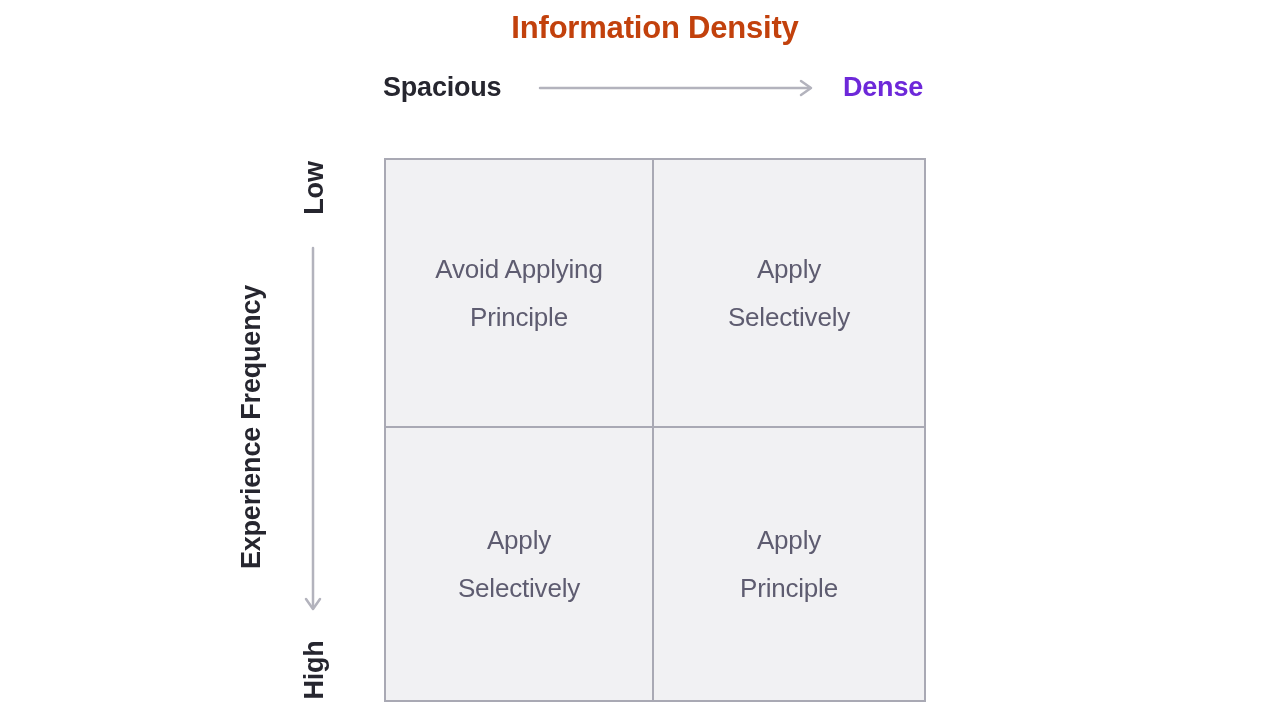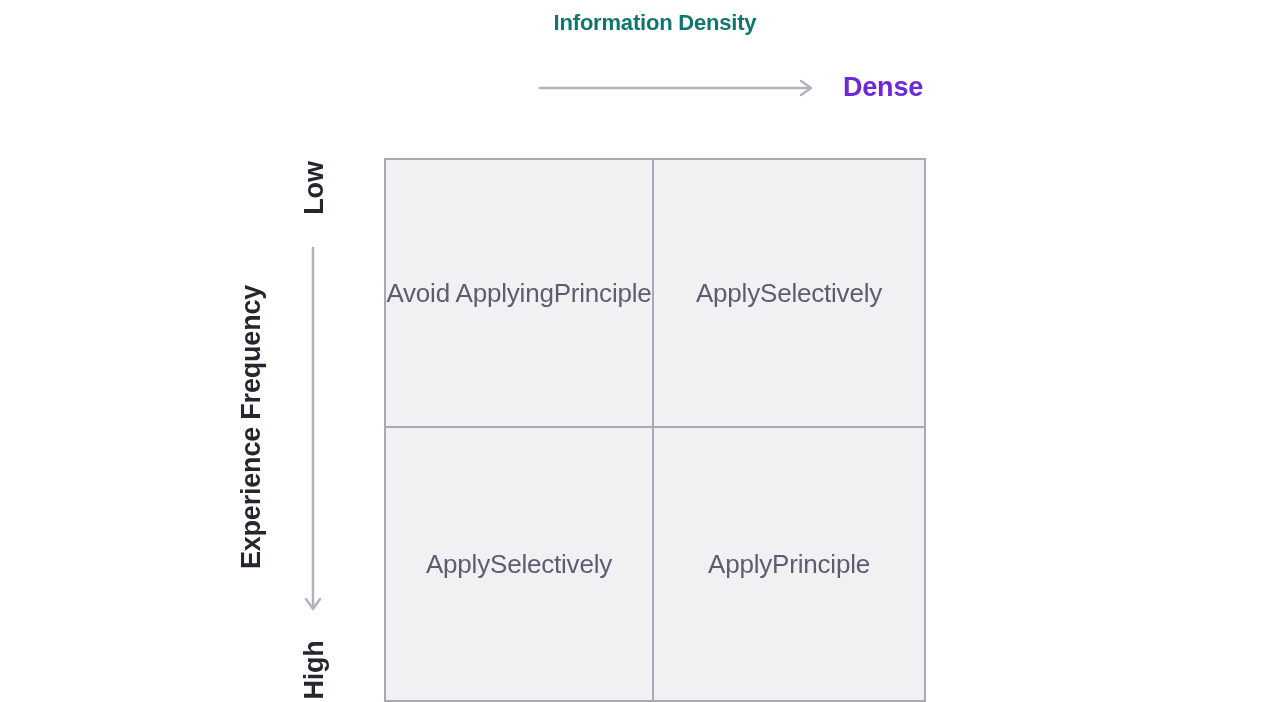--- a/index.html
+++ b/index.html
@@ -10,22 +10,22 @@
     height: 702px;
     background: #ffffff;
     overflow: hidden;
     font-family: "Liberation Sans", "DejaVu Sans", sans-serif;
   }
   
   .x-title {
     position: absolute;
     left: 384px; top: 10px; width: 542px;
     text-align: center;
-    font-size: 22px; font-weight: 600;
-    color: #0f766e;
+    font-size: 31px; font-weight: 600;
+    color: #c2410c;
     letter-spacing: -0.2px;
   }
   .x-start {
     position: absolute;
     left: 383px; top: 72px;
     font-size: 27px; font-weight: 600;
     color: #26262f;
     letter-spacing: -0.2px;
   }
   .x-end {
@@ -61,40 +61,42 @@
     left: 384px; top: 158px;
     width: 542px; height: 544px;
     background: #f1f1f3;
     border: 2px solid #a9a9b4;
     display: grid;
     grid-template-columns: 268px 1fr;
     grid-template-rows: 268px 1fr;
   }
   .cell {
     display: flex;
+    flex-direction: column;
     align-items: center;
     justify-content: center;
     text-align: center;
     font-size: 26px;
     font-weight: 400;
     color: #5e5c70;
     line-height: 48px;
     letter-spacing: -0.2px;
   }
   .cell-tl { border-right: 2px solid #a9a9b4; border-bottom: 2px solid #a9a9b4; }
   .cell-tr { border-bottom: 2px solid #a9a9b4; }
   .cell-bl { border-right: 2px solid #a9a9b4; }
   .arrow-stroke { stroke: #b3b3bd; stroke-width: 2.5; fill: none; stroke-linecap: round; stroke-linejoin: round; }
 </style>
 </head>
 <body>
 
 <div class="canvas">
 
   <div class="x-title">Information Density</div>
+  <div class="x-start">Spacious</div>
   <svg class="x-arrow" width="280" height="18" viewBox="0 0 280 18">
     <line class="arrow-stroke" x1="2" y1="9" x2="272" y2="9"></line>
     <polyline class="arrow-stroke" points="263,2 273,9 263,16"></polyline>
   </svg>
   <div class="x-end">Dense</div>
 
   <div class="rot y-start">Low</div>
   <svg class="y-arrow" width="18" height="370" viewBox="0 0 18 370">
     <line class="arrow-stroke" x1="9" y1="2" x2="9" y2="362"></line>
     <polyline class="arrow-stroke" points="2,353 9,363 16,353"></polyline>

